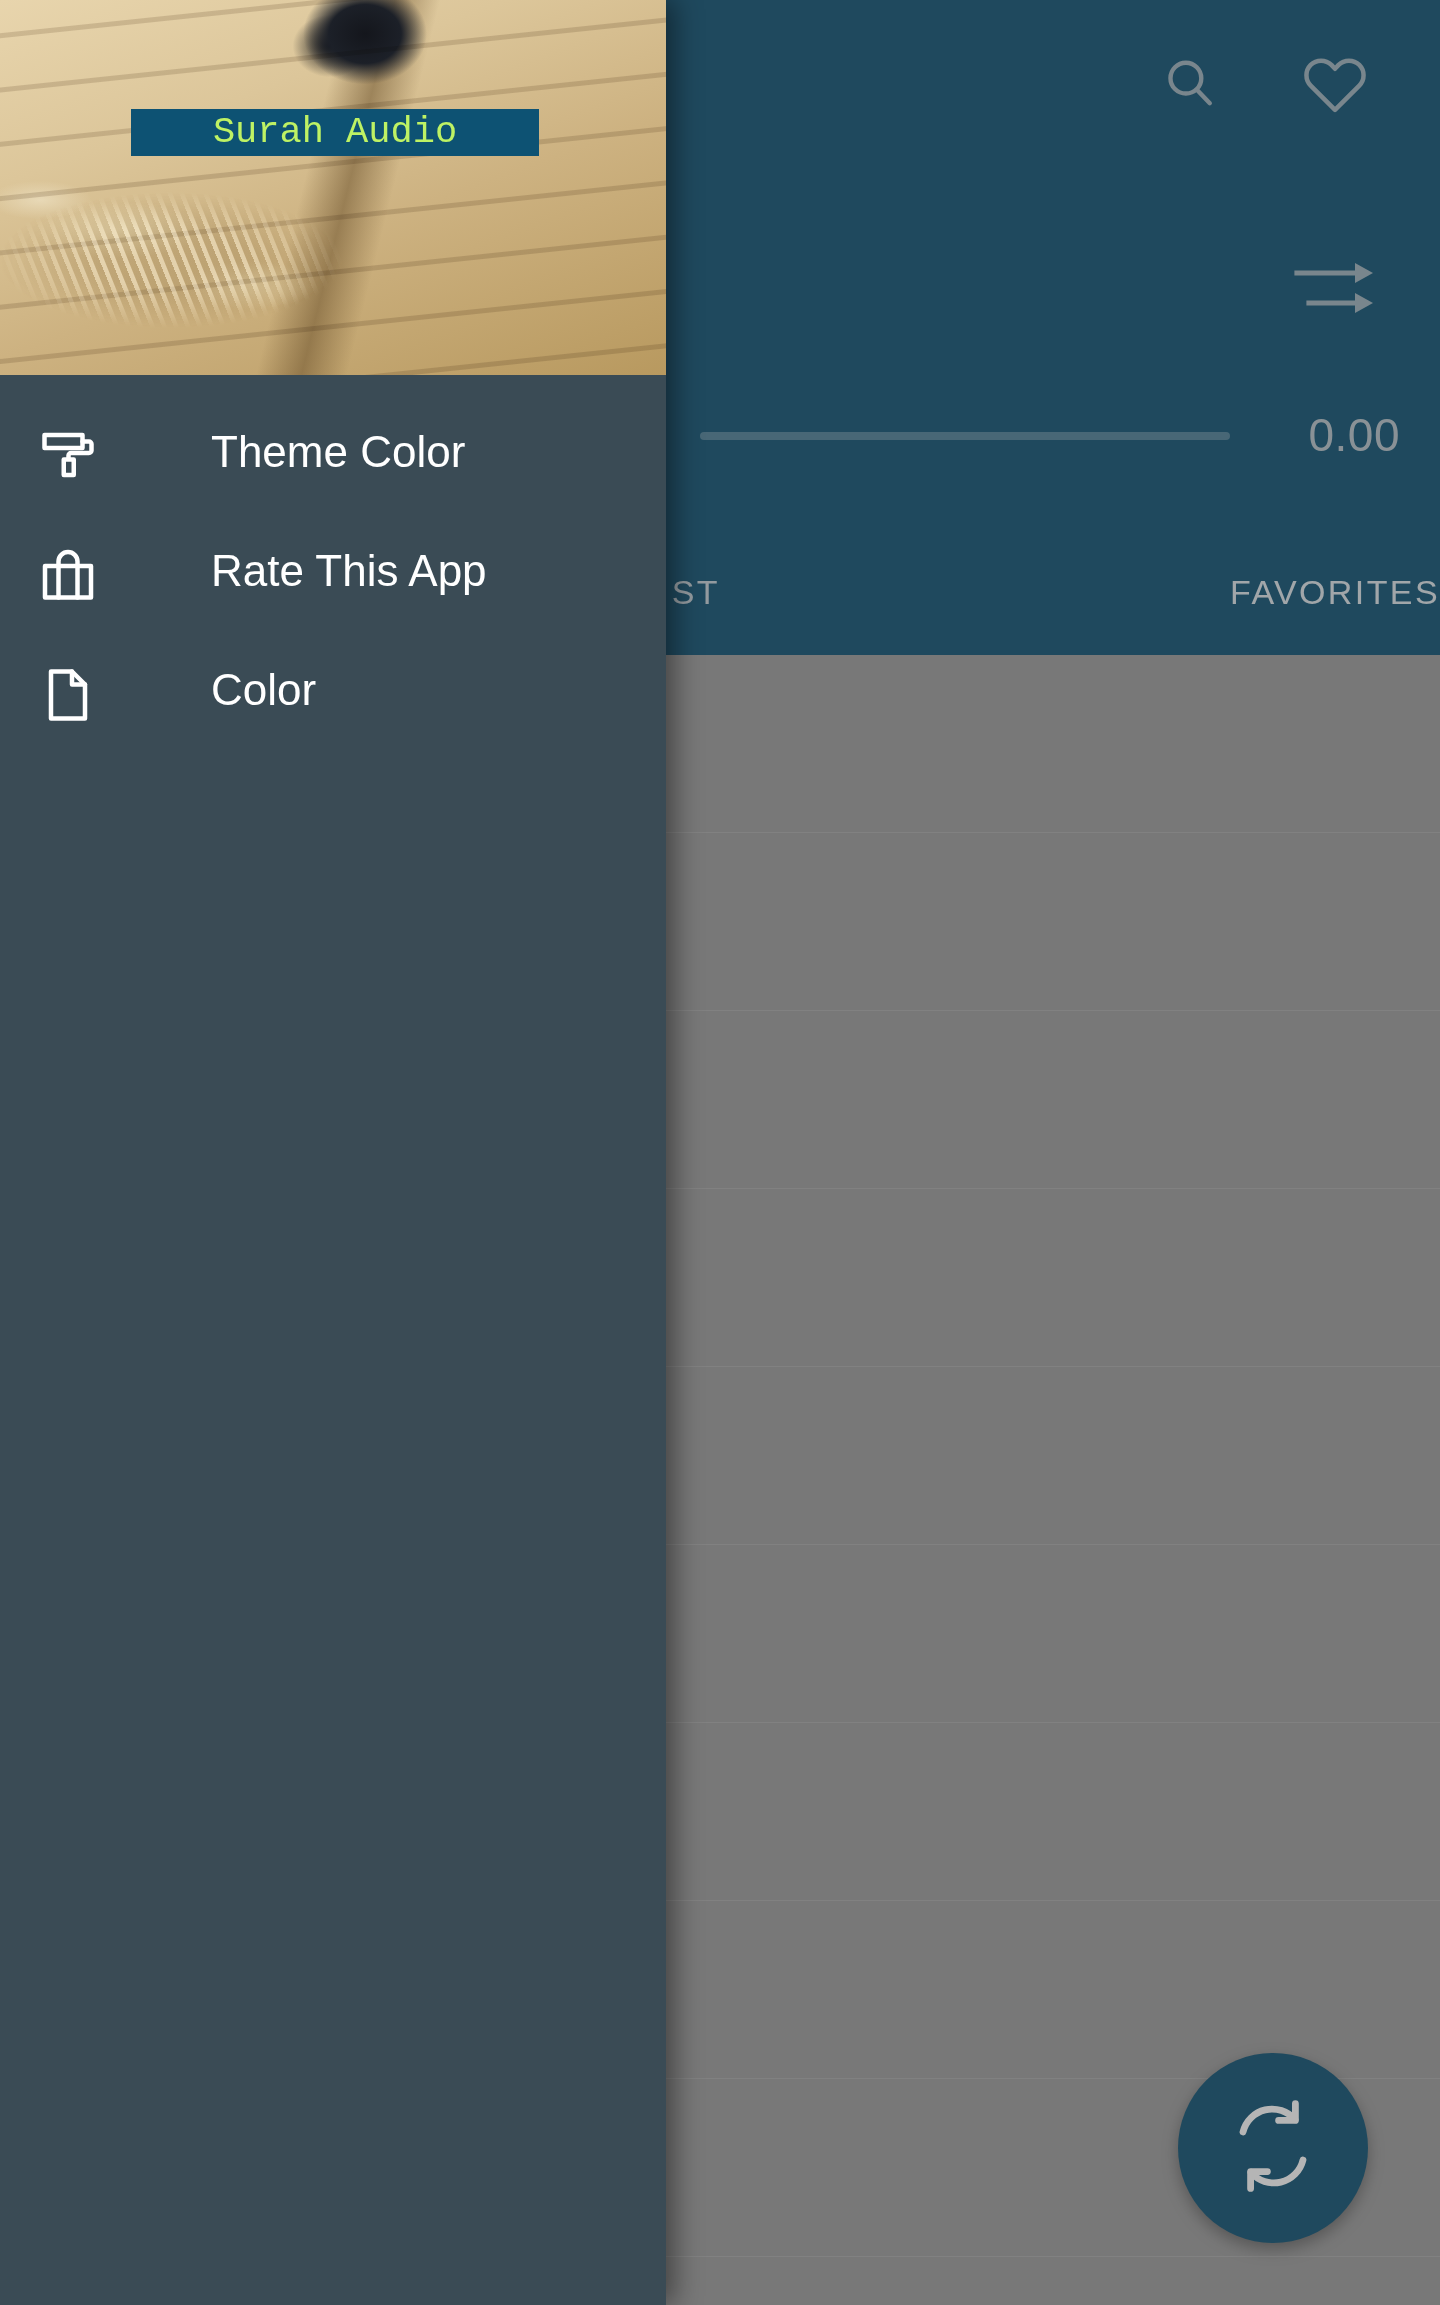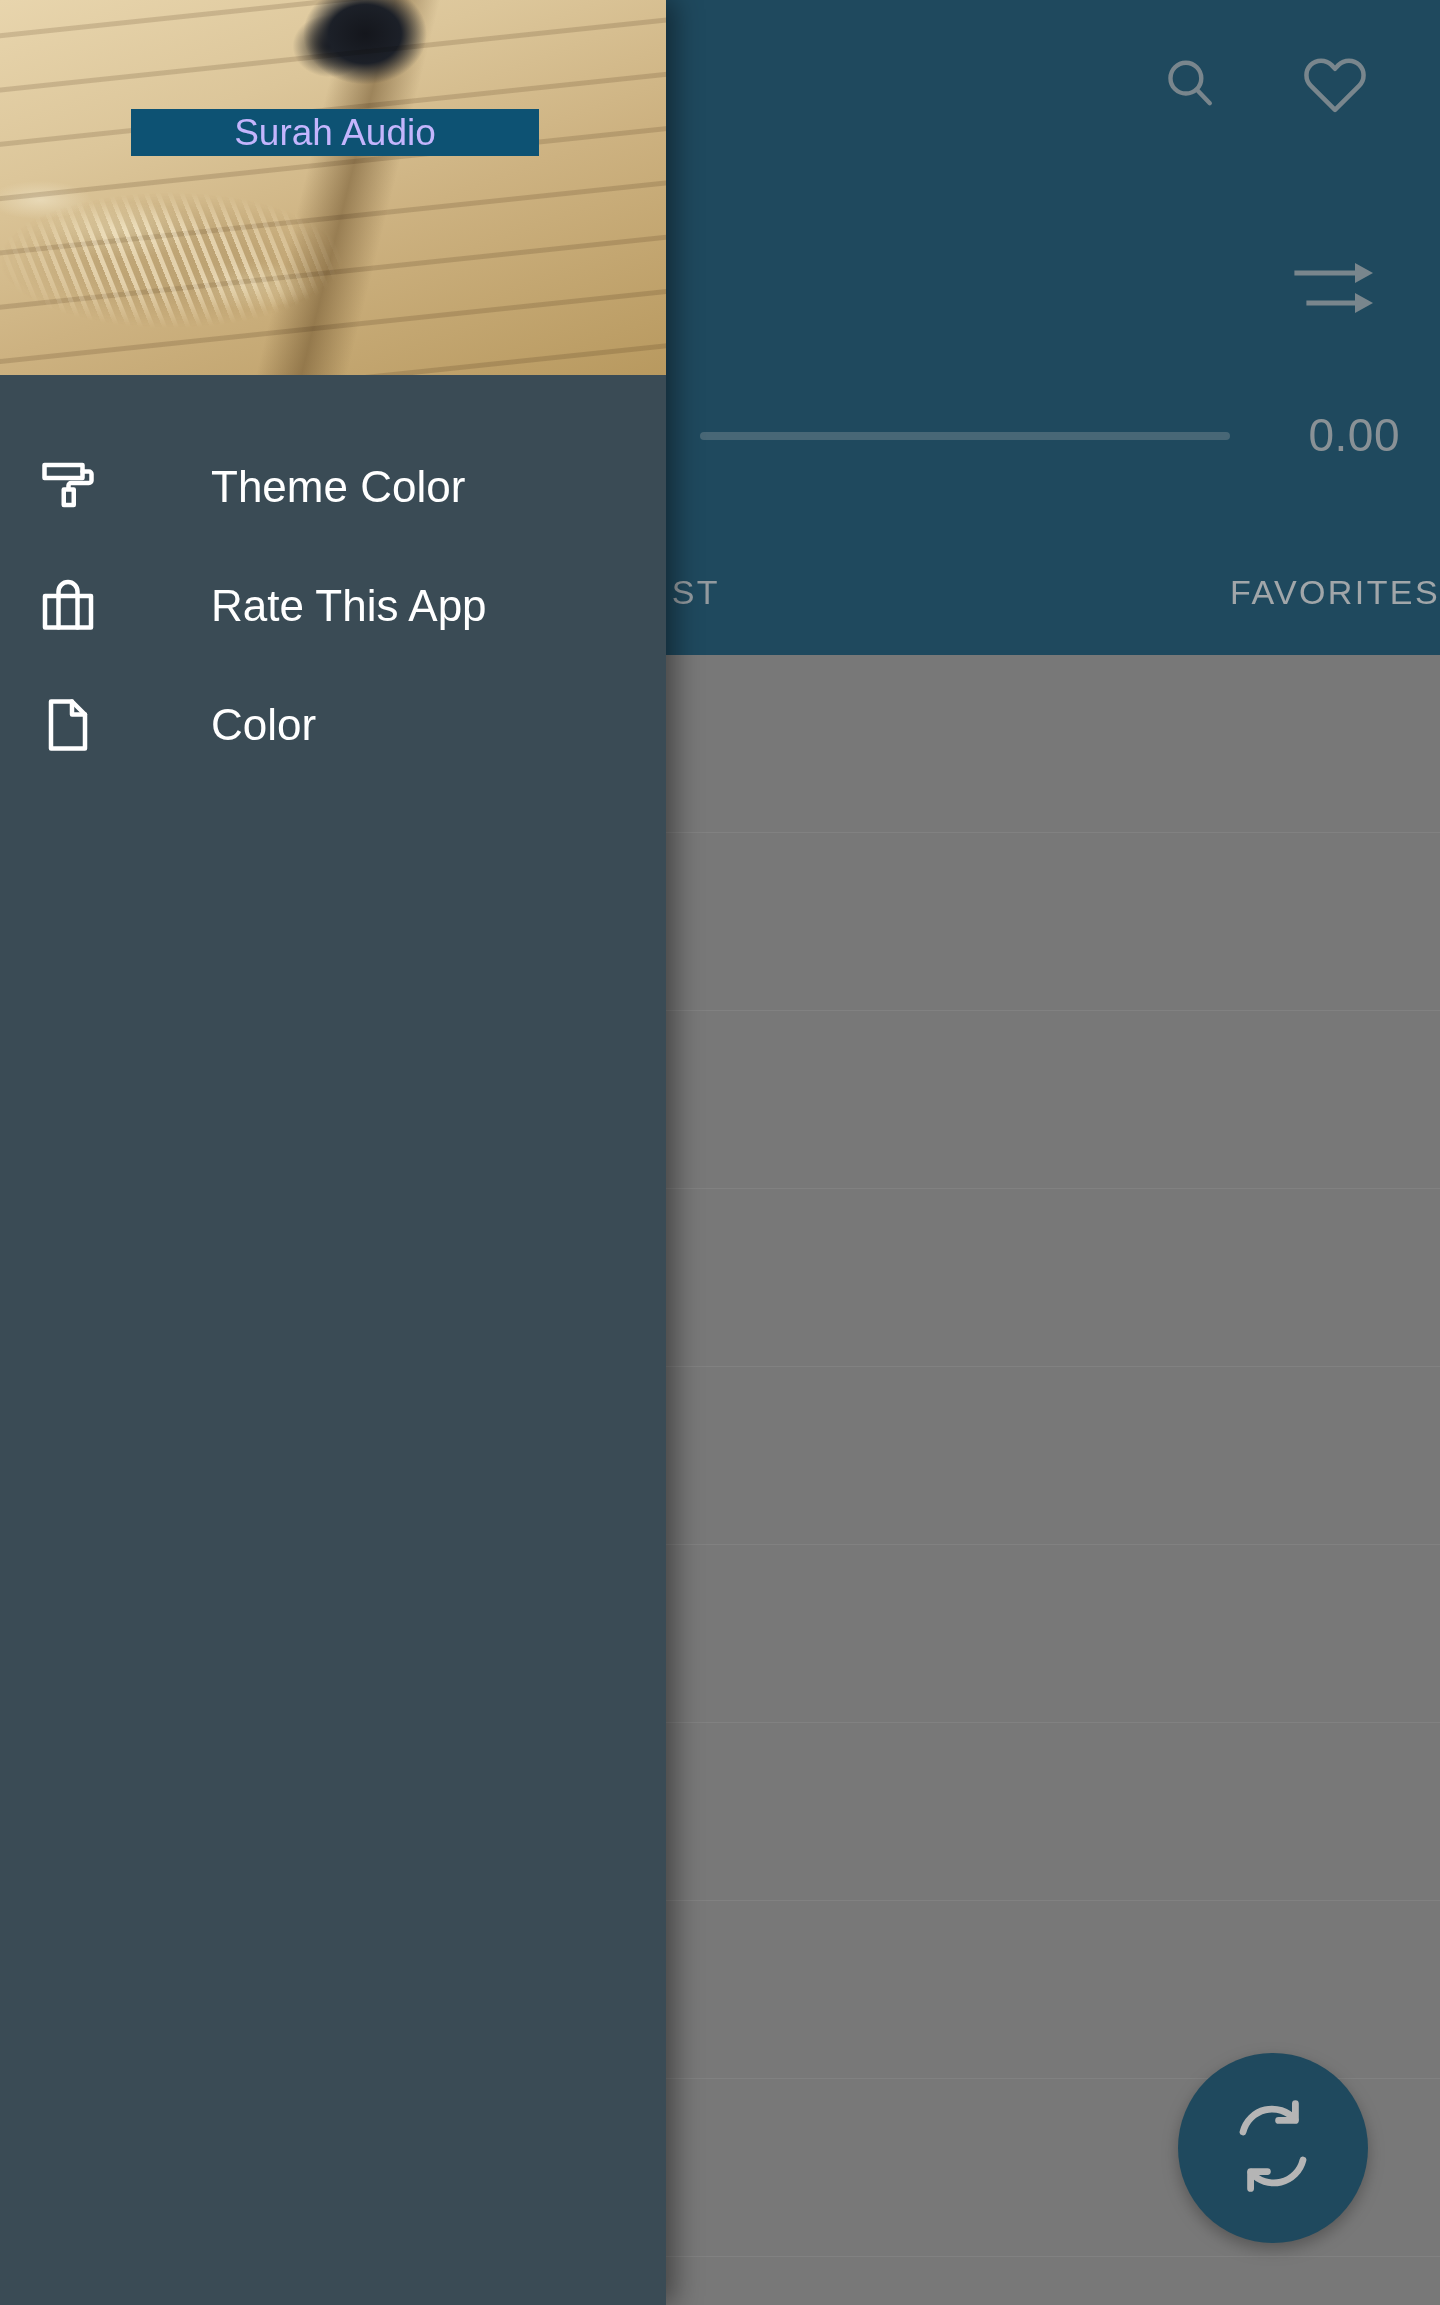--- a/index.html
+++ b/index.html
@@ -186,33 +186,34 @@
             mask-image: radial-gradient(ellipse 240px 95px at 200px 110px, #000 30%, rgba(0,0,0,0) 72%);
     opacity: 0.85;
   }
   #drawer-title-band {
     position: absolute; left: 131px; top: 109px;
     width: 408px; height: 47px;
     background: #0d5273;
     display:flex; align-items:center; justify-content:center;
   }
   #drawer-title-band span {
-    color: #c4b5fd;
+    color: #bef264;
     font-size: 37px;
     line-height: 47px;
     white-space: nowrap;
+    font-family: Liberation Mono, monospace;
   }
 
   #drawer-menu {
     position: absolute; left: 0; top: 375px;
     width: 666px;
     padding-top: 52px;
   }
   .menu-item {
-    display: flex; align-items: center;
+    display: flex; 
     height: 119px;
     padding-left: 38px;
     cursor: pointer;
   }
   .menu-icon {
     width: 60px; height: 60px;
     flex: 0 0 60px;
     display: flex; align-items: center; justify-content: center;
   }
   .menu-label {

